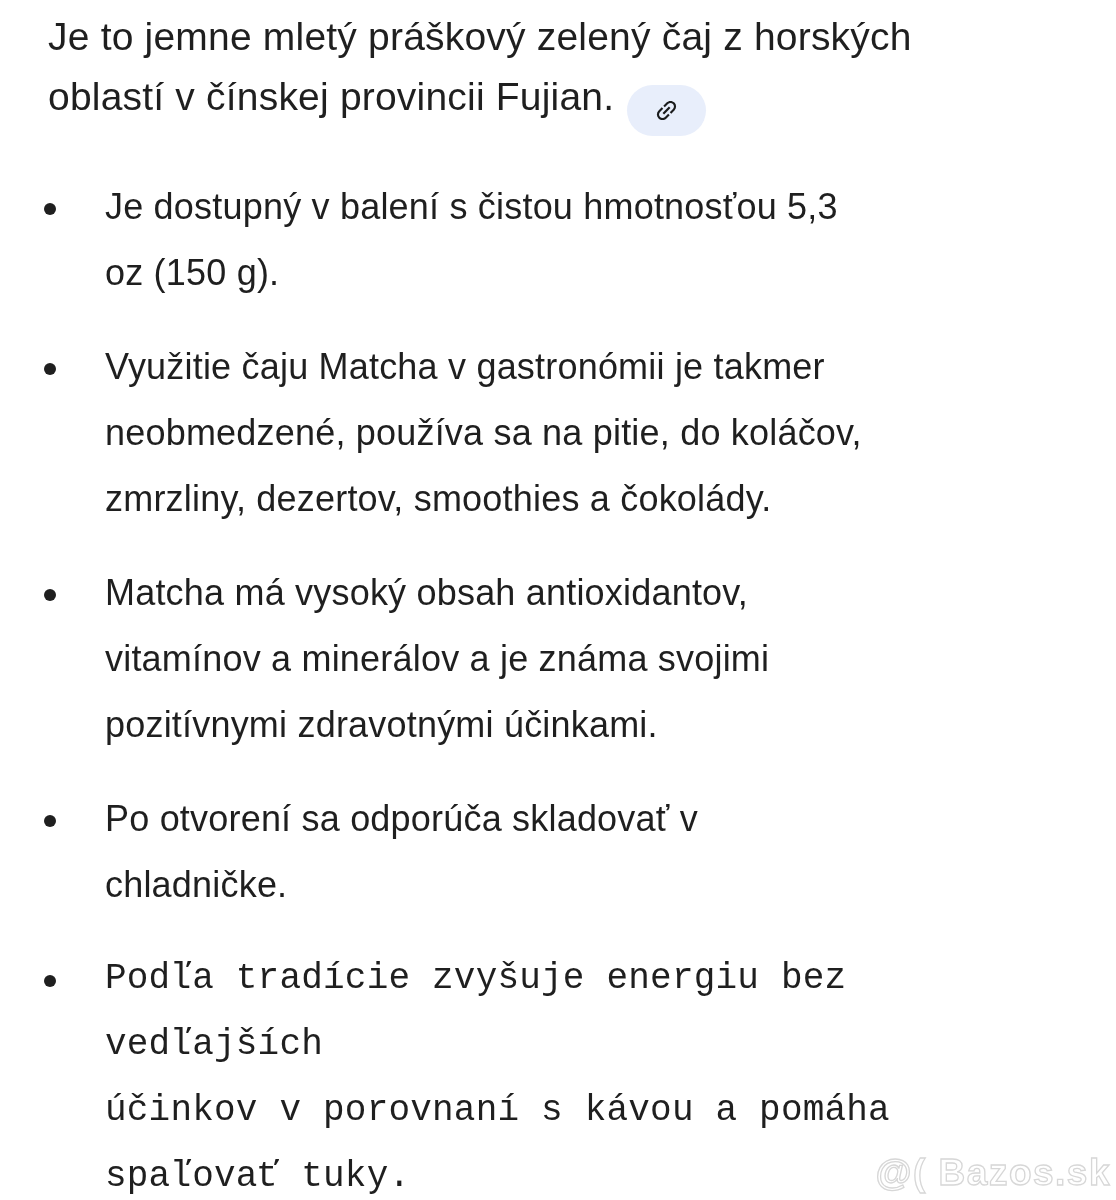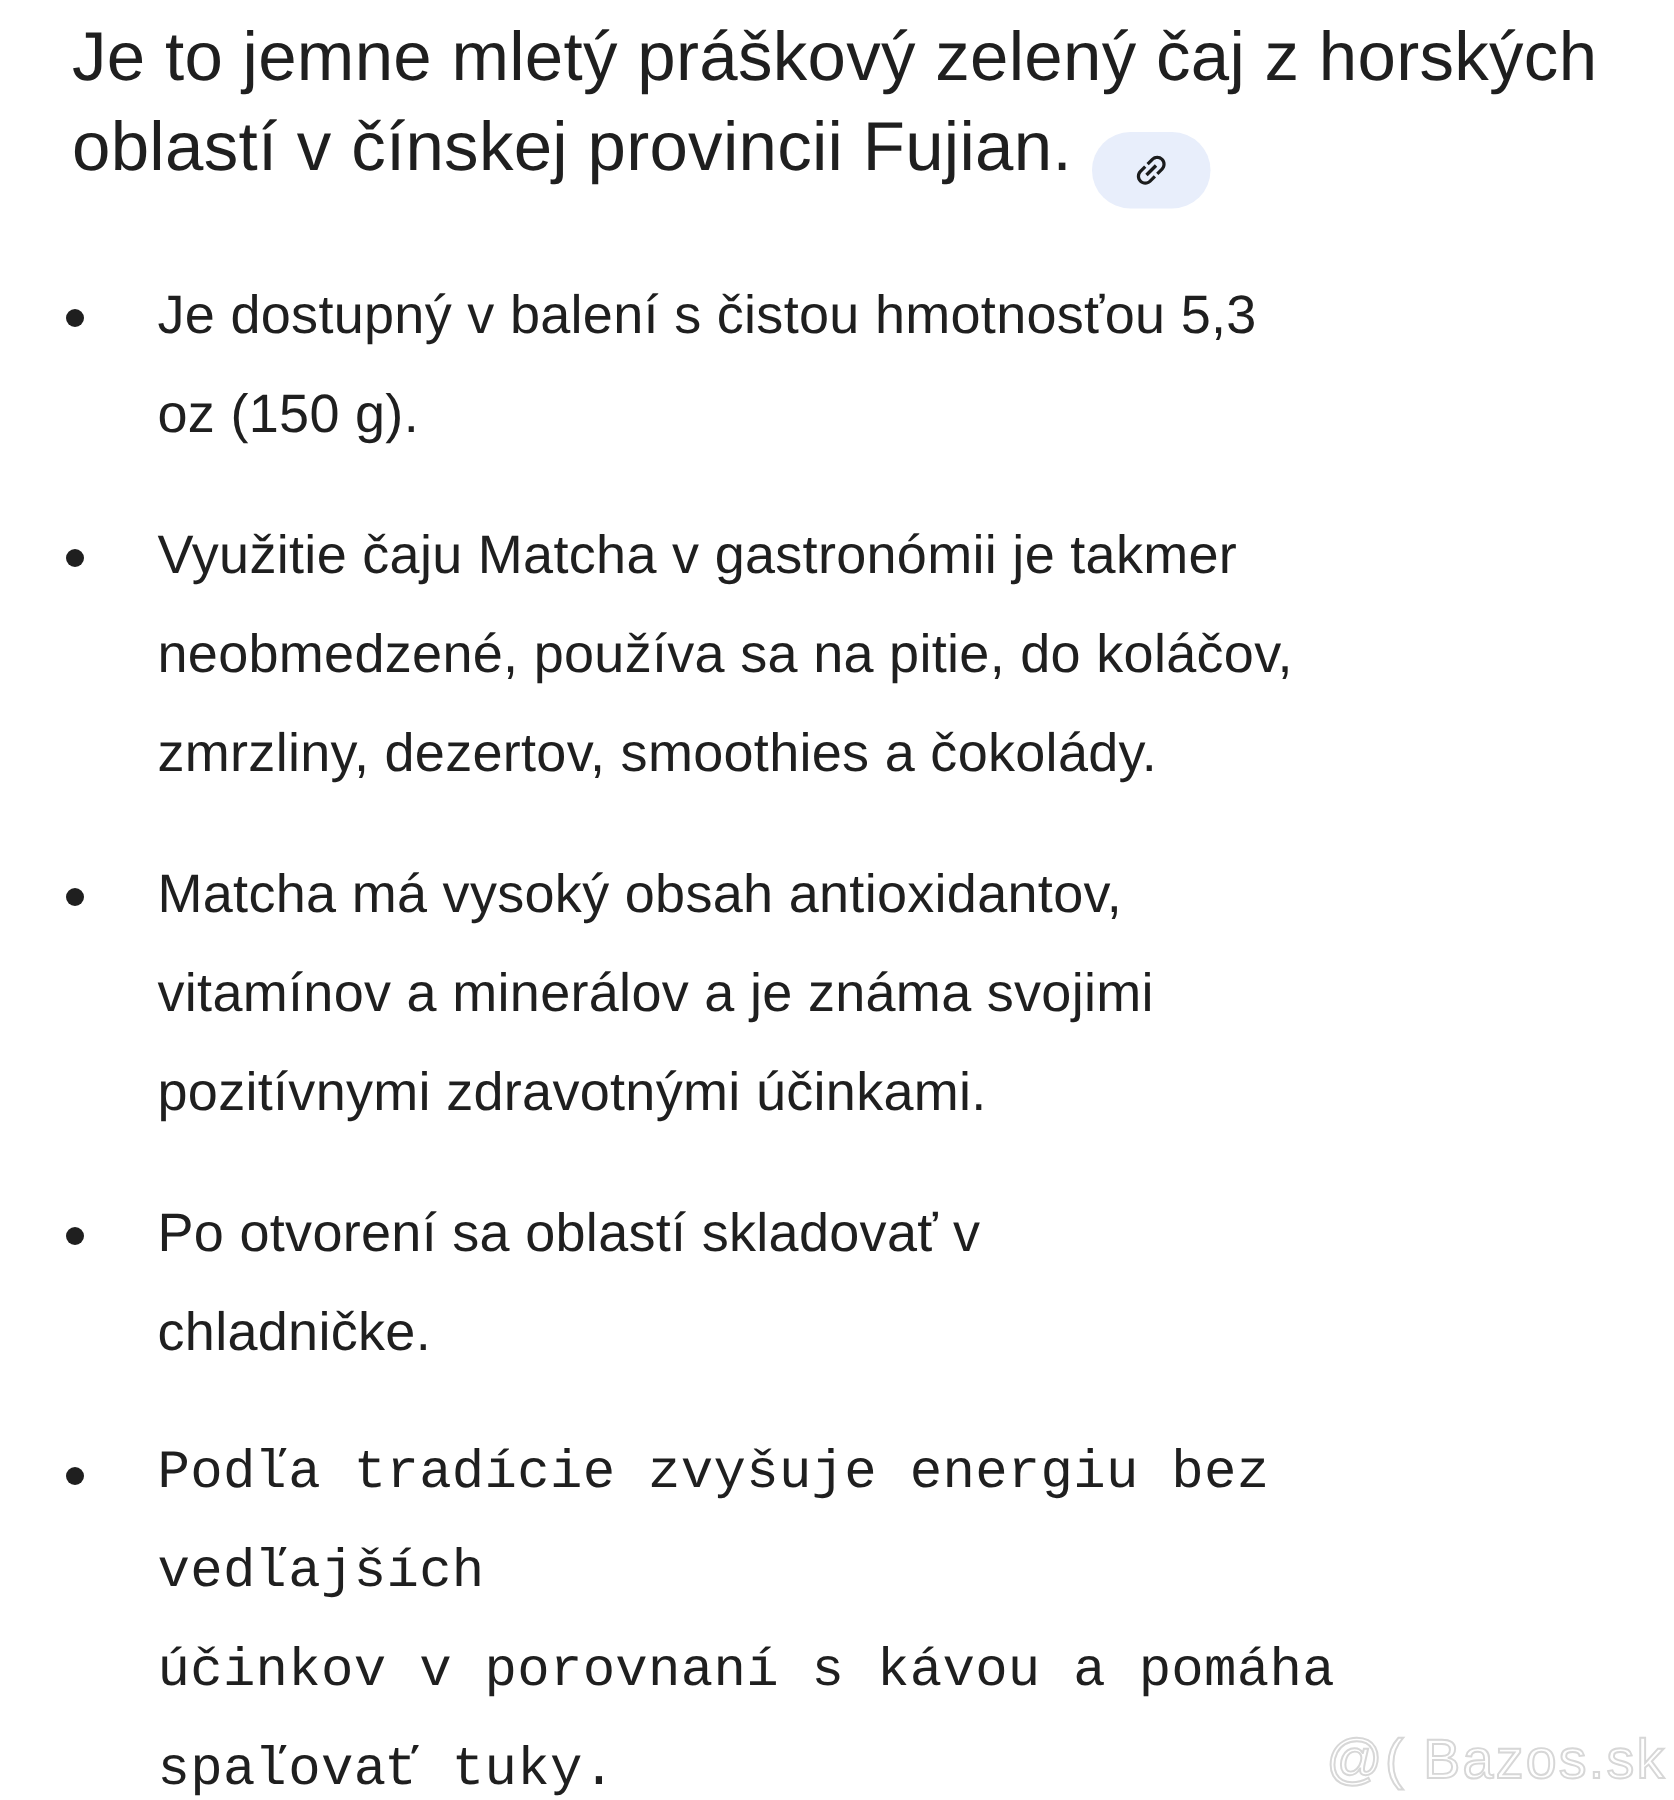--- a/index.html
+++ b/index.html
@@ -12,21 +12,21 @@
     width: 1116px;
     height: 1200px;
     background: #ffffff;
     overflow: hidden;
     font-family: "Liberation Sans", "DejaVu Sans", sans-serif;
     color: #1f1f1f;
   }
   .intro {
     margin: 0;
     padding: 7px 20px 0 48px;
-    font-size: 46px;
+    font-size: 39px;
     line-height: 60px;
     letter-spacing: 0.2px;
   }
   .intro-text {
     white-space: pre-line;
   }
   .source-chip {
     display: inline-flex;
     align-items: center;
     justify-content: center;
@@ -73,21 +73,21 @@
     background: #1f1f1f;
   }
   .bullet-text {
     white-space: pre-line;
   }
   .watermark {
     position: absolute;
     right: 5px;
     bottom: 6px;
     font-size: 37px;
-    font-weight: 400;
+    font-weight: 700;
     letter-spacing: 1.5px;
     color: transparent;
     -webkit-text-stroke: 1.3px #d7d7d7;
     pointer-events: none;
     text-align: center;
   }
 </style>
 </head>
 <body>
 
@@ -115,21 +115,21 @@
 zmrzliny, dezertov, smoothies a čokolády.</span>
     </li>
     <li>
       <span class="bullet-dot"></span>
       <span class="bullet-text">Matcha má vysoký obsah antioxidantov,
 vitamínov a minerálov a je známa svojimi
 pozitívnymi zdravotnými účinkami.</span>
     </li>
     <li>
       <span class="bullet-dot"></span>
-      <span class="bullet-text">Po otvorení sa oblastí skladovať v
+      <span class="bullet-text">Po otvorení sa odporúča skladovať v
 chladničke.</span>
     </li>
     <li>
       <span class="bullet-dot"></span>
       <span class="bullet-text">Podľa tradície zvyšuje energiu bez vedľajších
 účinkov v porovnaní s kávou a pomáha
 spaľovať tuky.</span>
     </li>
   </ul>
 

